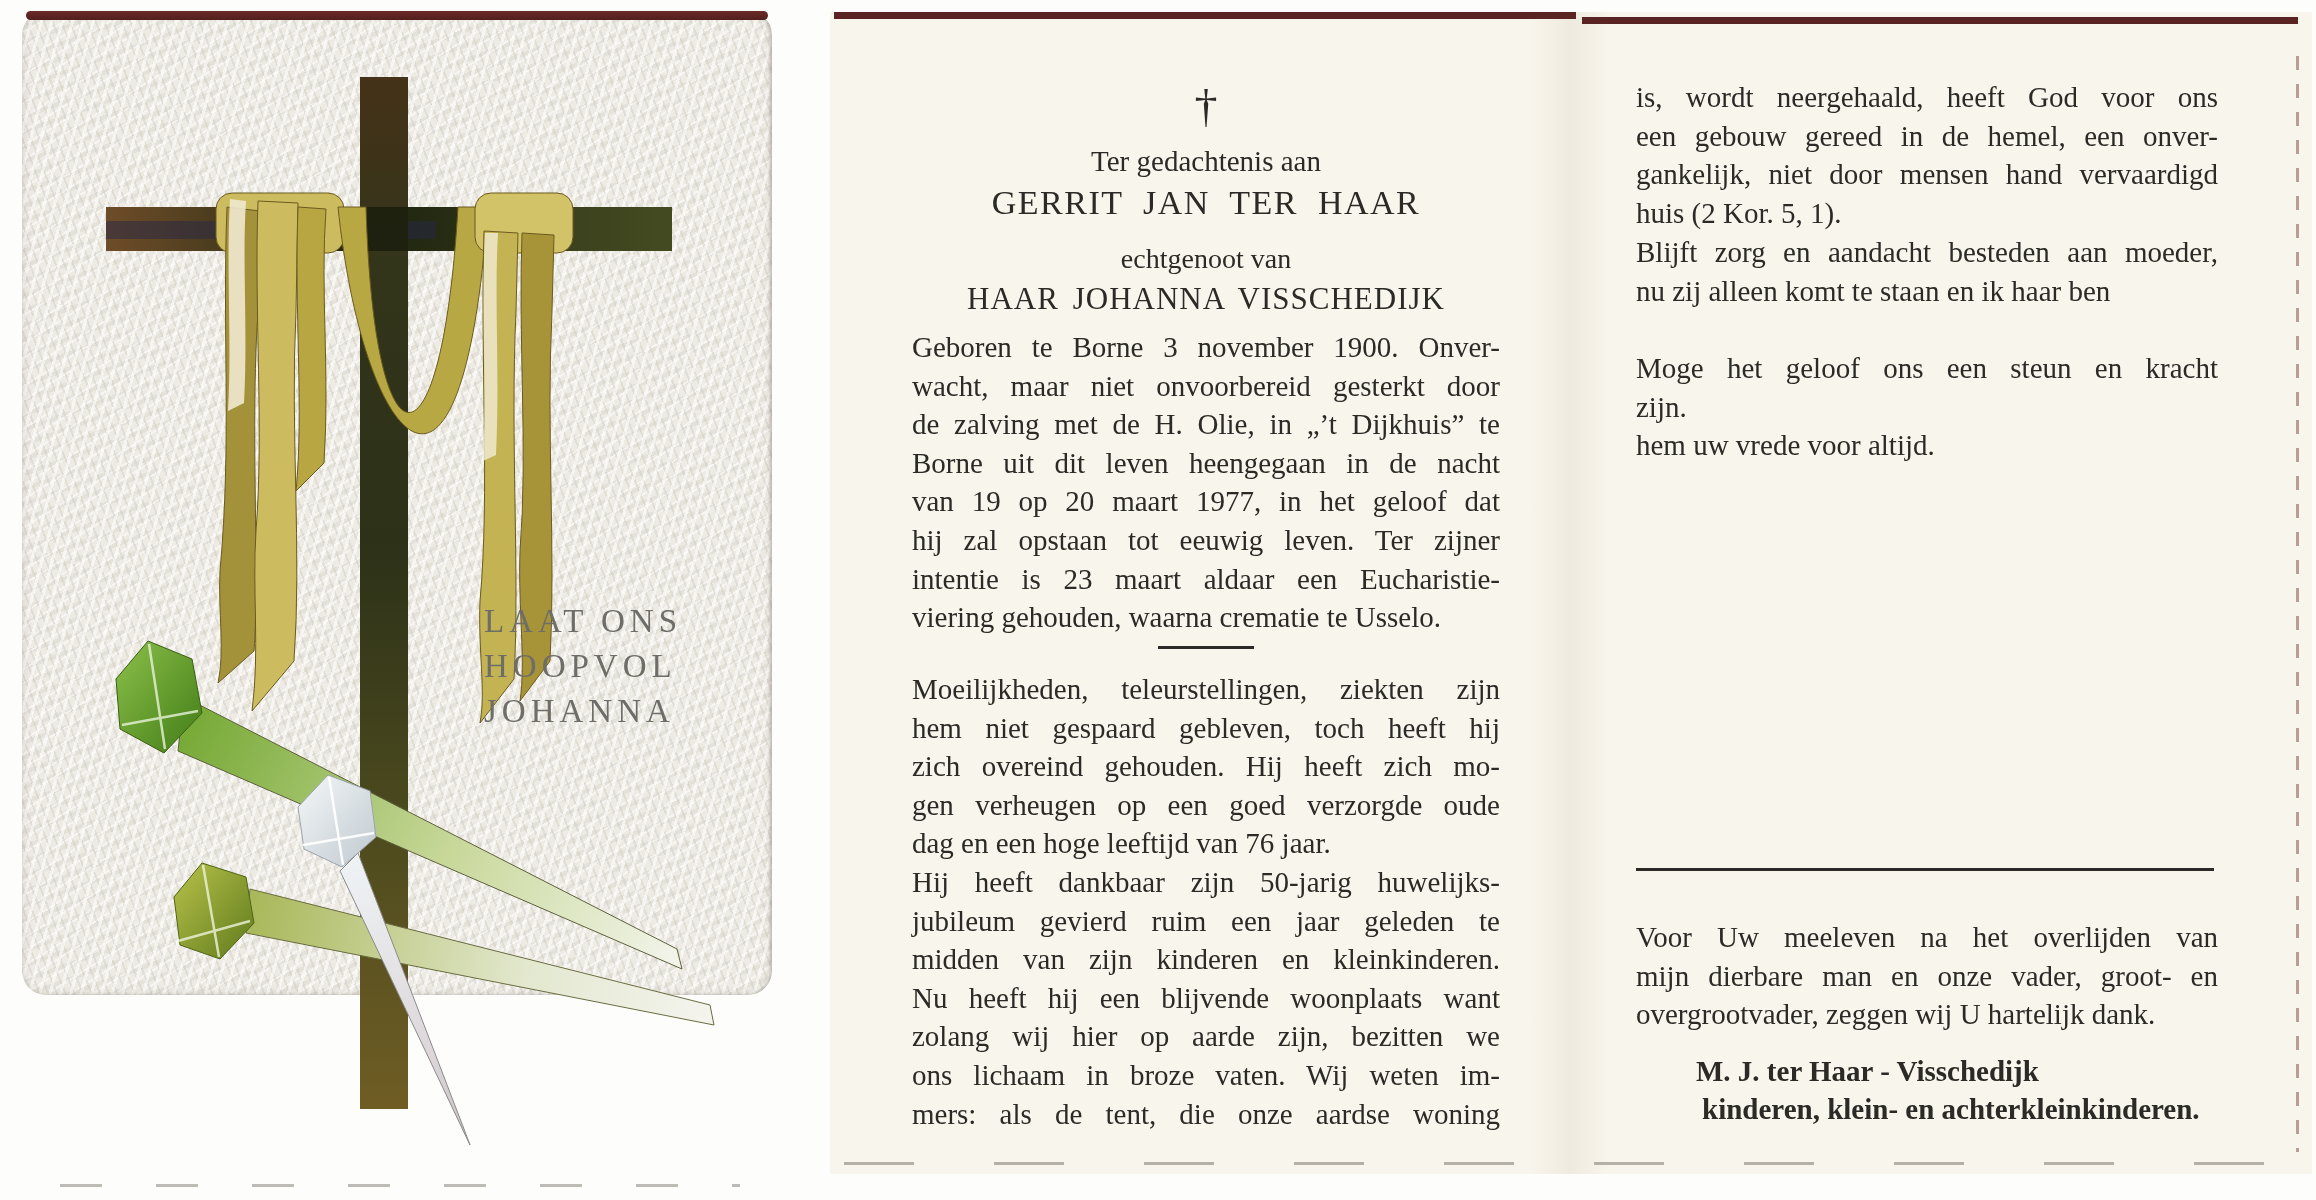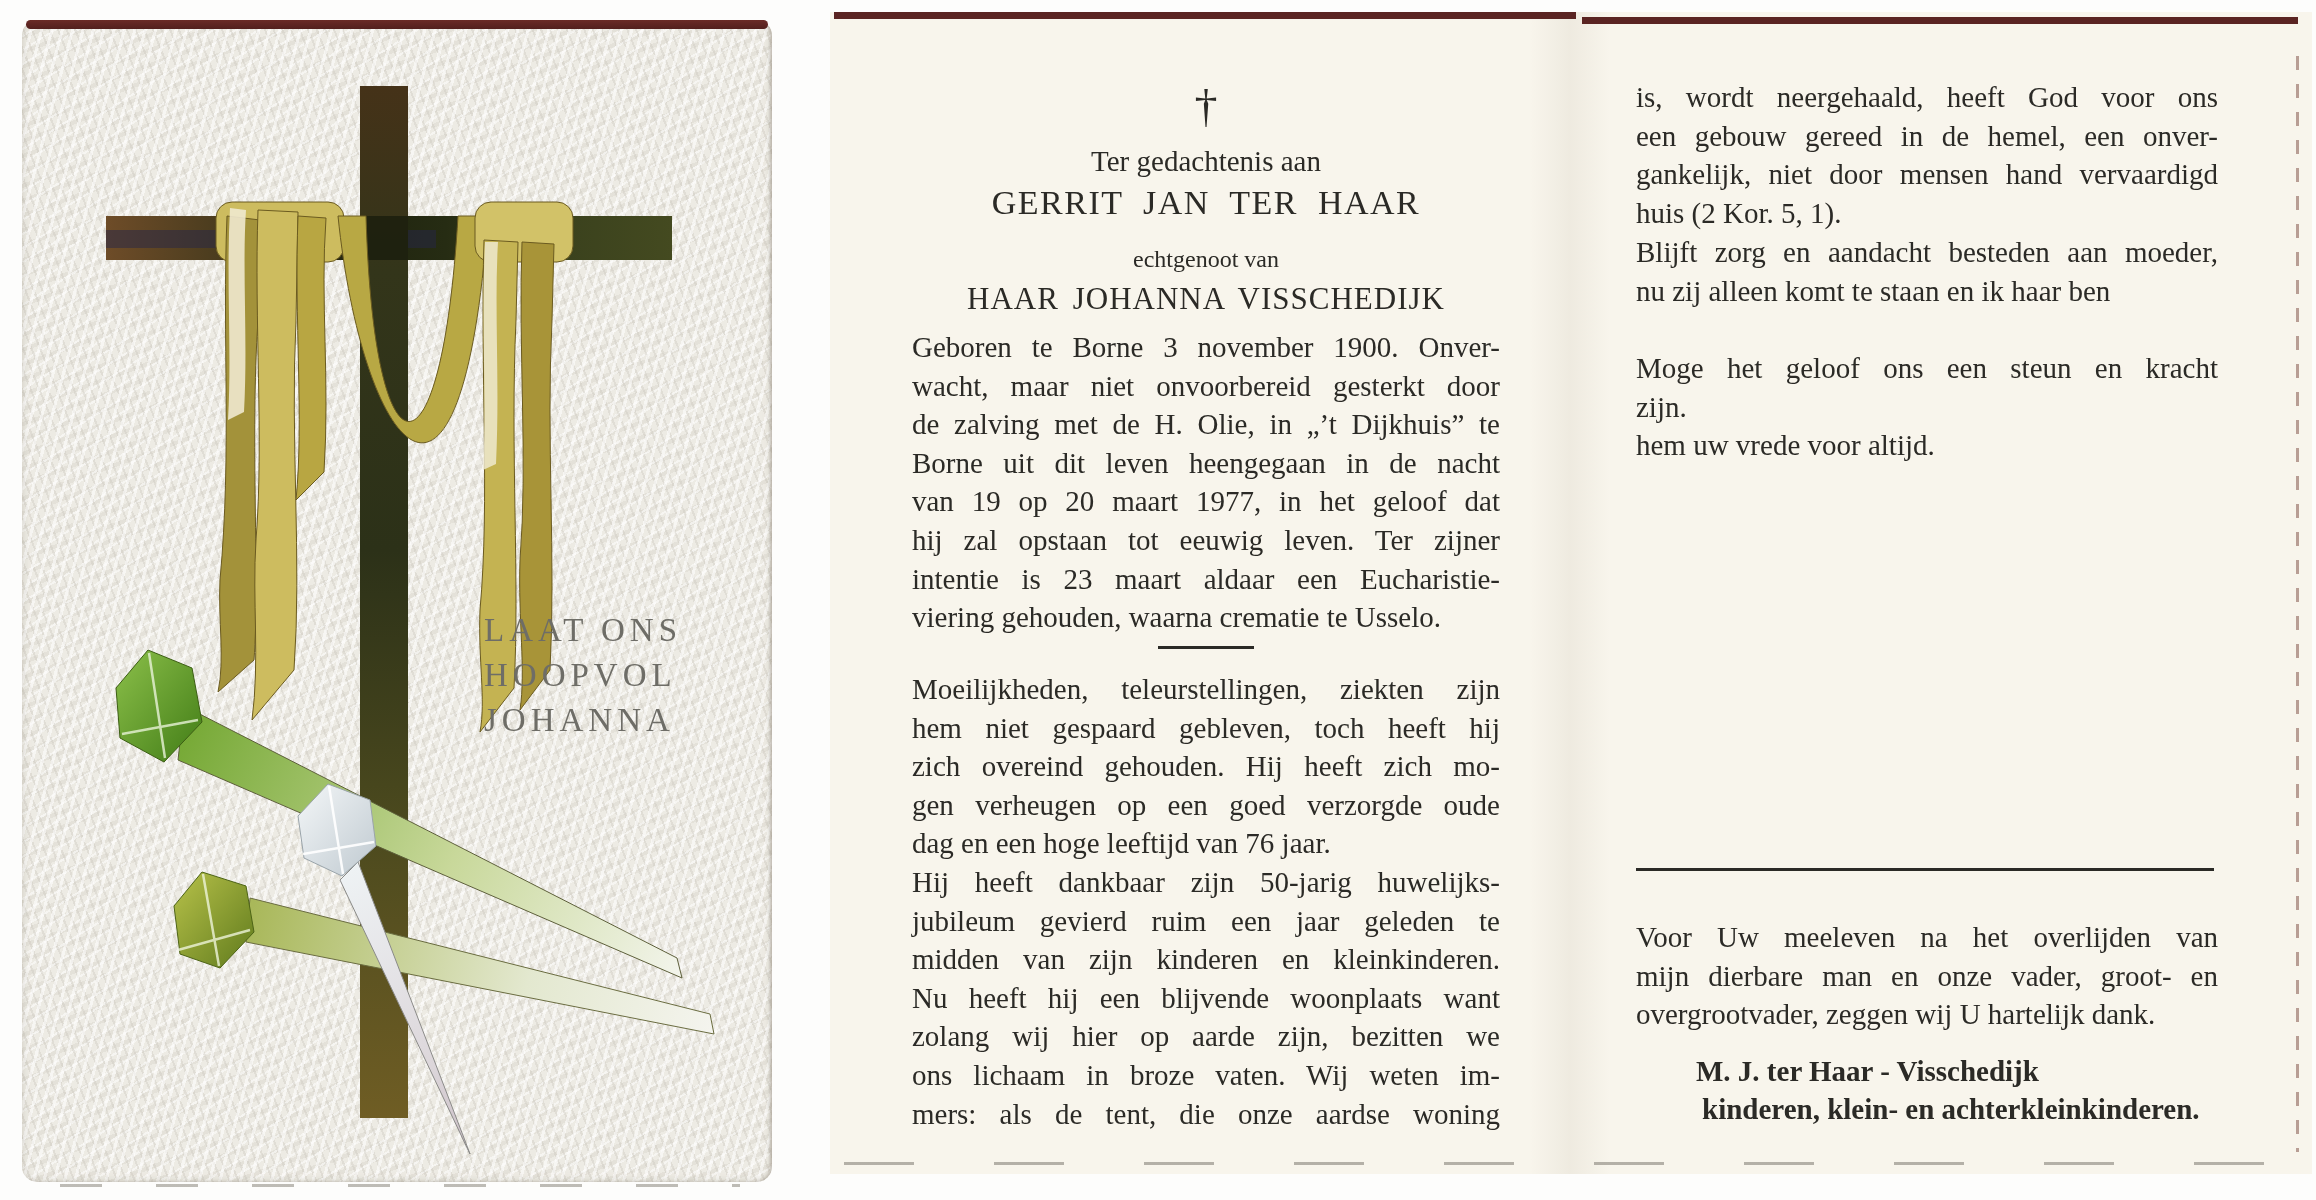--- a/index.html
+++ b/index.html
@@ -4,28 +4,28 @@
 <style>
   html,body{margin:0;padding:0;}
   body{
     width:2316px;height:1200px;position:relative;overflow:hidden;
     background:#fdfdfc;
     font-family:"Liberation Serif", serif;
     color:#2b2a26;
   }
   
   .card-front{
-    position:absolute;left:22px;top:20px;width:750px;height:1162px;
+    position:absolute;left:22px;top:11px;width:750px;height:984px;
     background-color:#edebe4;
     background-image:
       repeating-linear-gradient(105deg, rgba(255,255,255,0.55) 0 3px, rgba(0,0,0,0) 3px 10px),
       repeating-linear-gradient(68deg,  rgba(203,199,190,0.38) 0 2px, rgba(0,0,0,0) 2px 8px),
       repeating-linear-gradient(-32deg, rgba(255,255,255,0.5) 0 2px, rgba(0,0,0,0) 2px 12px),
       repeating-linear-gradient(160deg, rgba(210,206,196,0.33) 0 4px, rgba(0,0,0,0) 4px 14px);
-    border-radius:15px;
+    border-radius:24px;
     box-shadow:inset 0 0 8px rgba(150,140,125,.35), inset -2px 0 3px rgba(140,130,115,.4);
   }
   .card-topline{
     position:absolute;left:4px;top:0px;width:742px;height:9px;
     background:linear-gradient(180deg,#6b2b27,#521f1d);
     border-radius:5px;
   }
   .card-art{position:absolute;left:0;top:0;width:750px;height:1162px;}
   .motto{
     position:absolute;left:462px;top:588px;width:270px;
@@ -56,21 +56,21 @@
     opacity:.7;
   }
   .col{position:absolute;top:0;height:1162px;font-size:29px;line-height:38.6px;}
   .col-mid{left:82px;width:588px;}
   .col-right{left:806px;width:582px;}
   .abs{position:absolute;left:0;width:100%;}
   .center{text-align:center;}
   .cross-sym{font-size:46px;line-height:46px;}
   .dedication{font-size:29px;}
   .deceased{font-size:34px;letter-spacing:1.5px;word-spacing:10px;}
-  .relation{font-size:24px;text-align:center;}
+  .relation{font-size:28px;text-align:center;}
   .spouse{font-size:31px;letter-spacing:1px;word-spacing:5px;}
   .para > div{text-align:justify;text-align-last:justify;}
   .para > div:last-child{text-align-last:left;}
   .para.jl > div:last-child{text-align-last:justify;}
   .divider-short{position:absolute;left:50%;margin-left:-48px;width:96px;height:3px;background:#2b2a26;}
   .divider-wide{position:absolute;left:0;width:578px;height:3px;background:#2b2a26;}
   .sig{font-size:29px;font-weight:bold;}
 </style>
 </head>
 <body>

